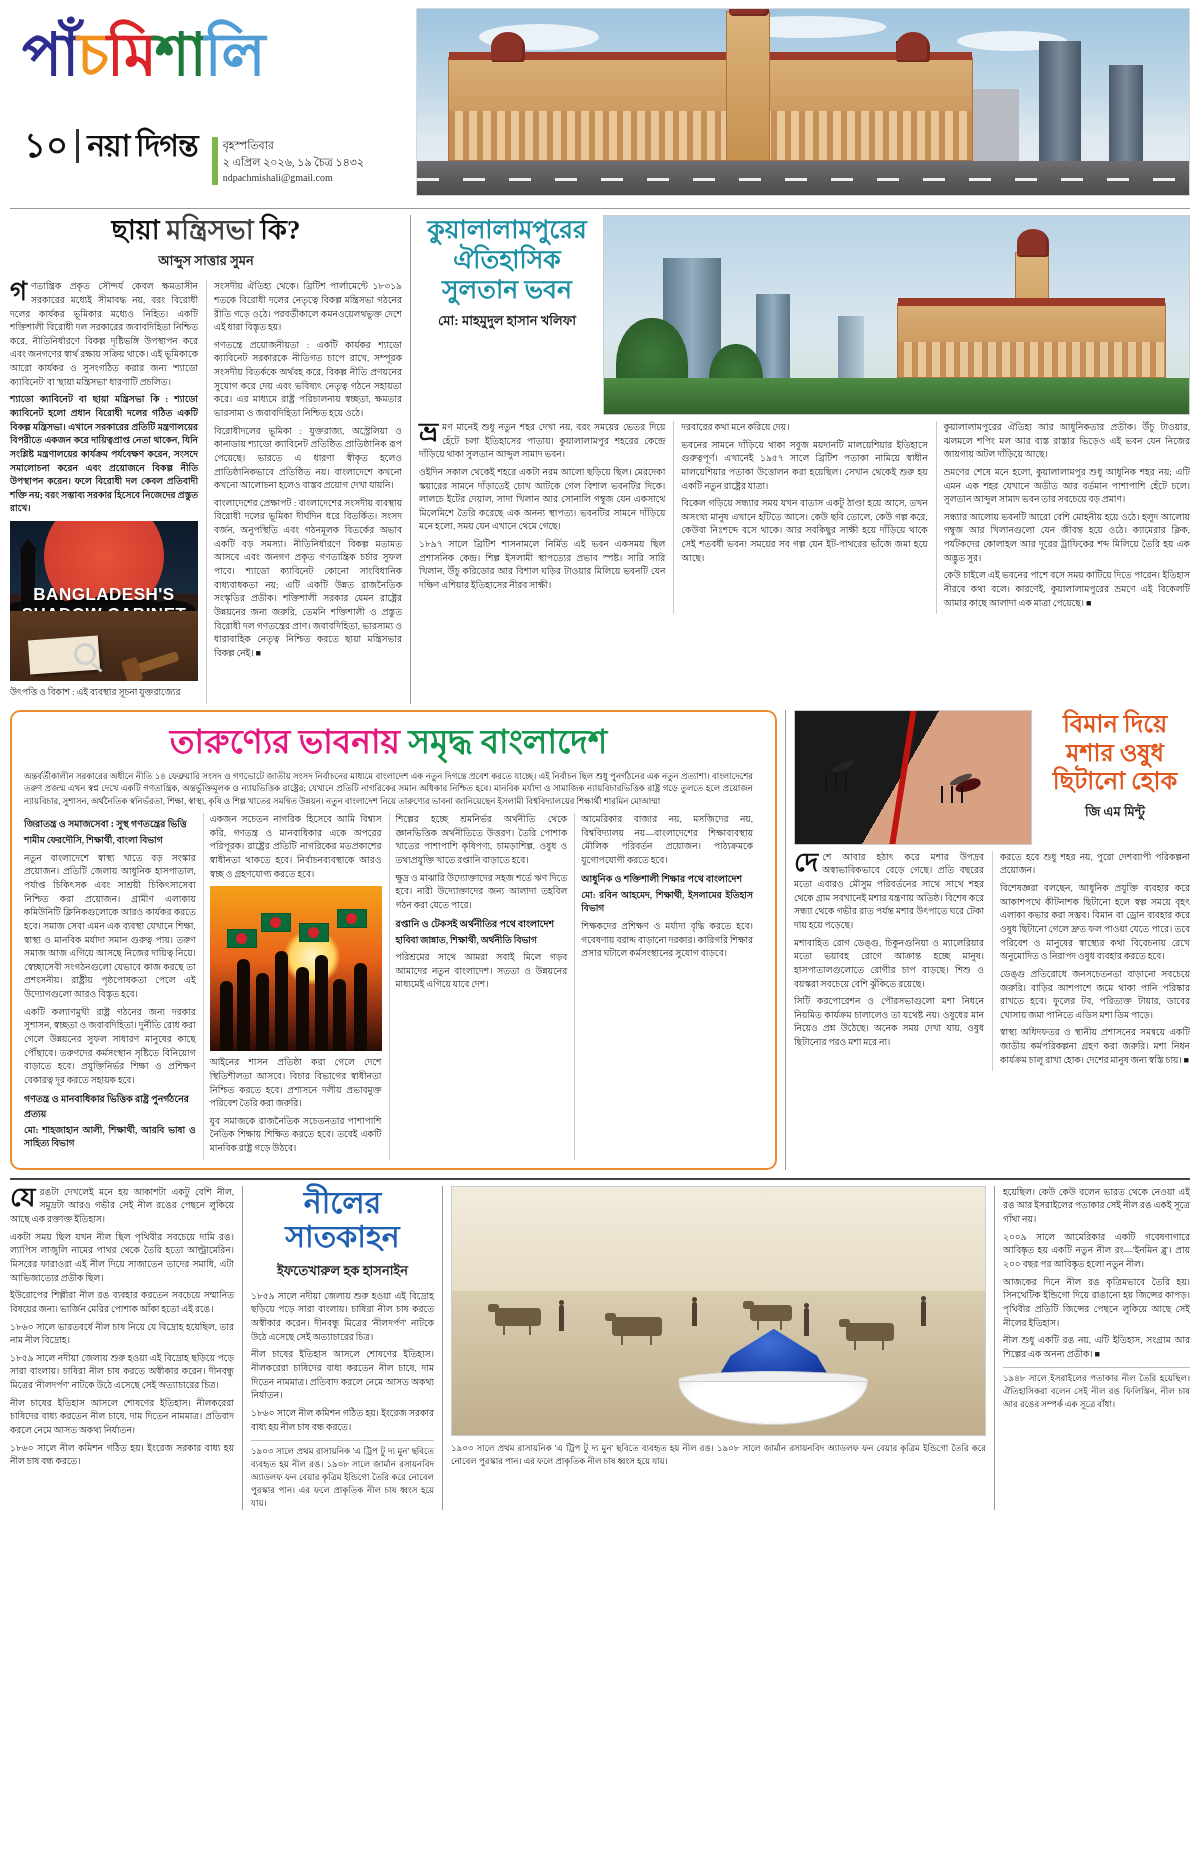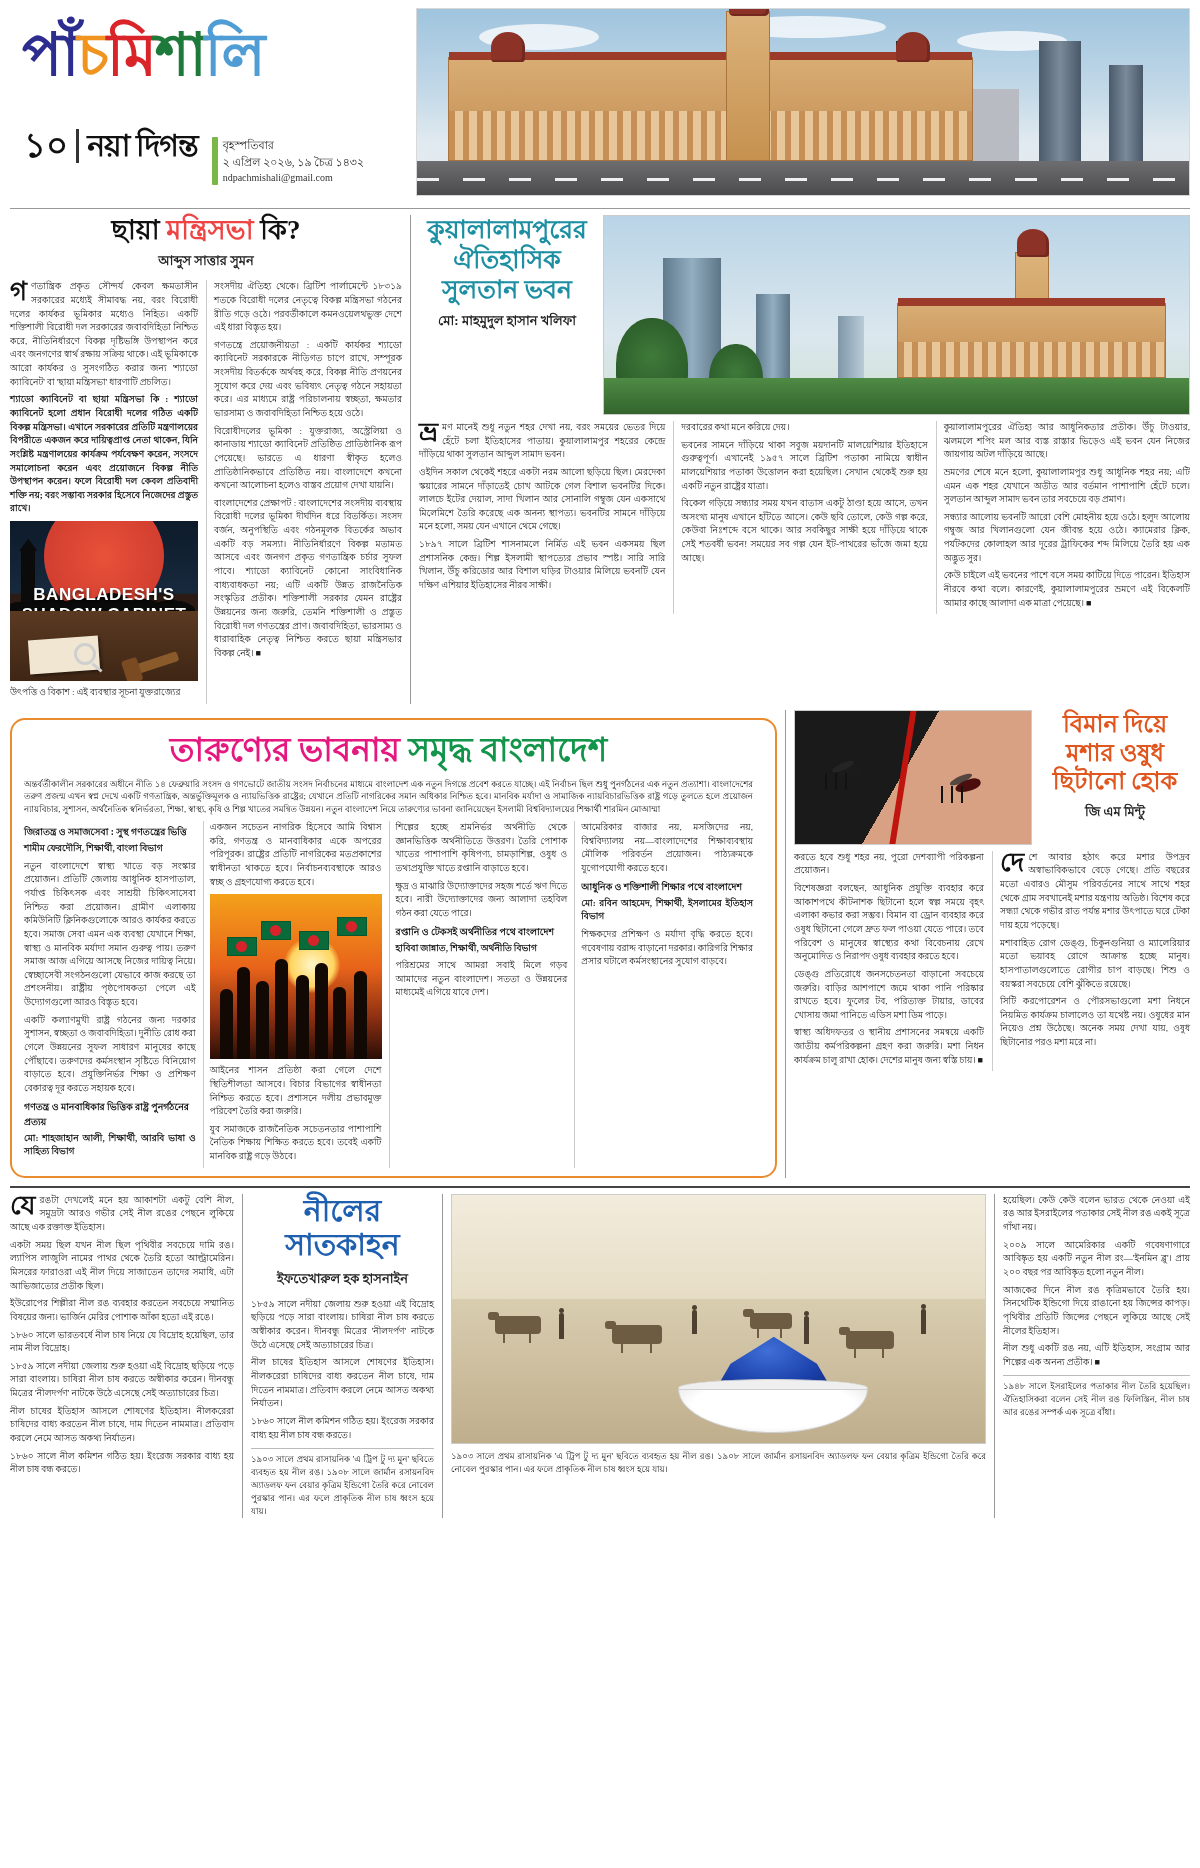--- a/index.html
+++ b/index.html
@@ -64,21 +64,21 @@
   .dropcap::first-letter { float:left; font-size:26px; line-height:20px; font-weight:bold;
                            padding:2px 4px 0 0; color:#111; }
   .sub { font-weight:bold; }
   .rule-h { border-top:1px solid #999; }
 
   
   .sec1 { display:flex; margin-top:4px; }
   .s1-left { width:400px; padding-right:8px; }
   .s1-right { flex:1; padding-left:8px; border-left:1px solid #999; }
   .hl1 { font-size:27px; }
-  .hl1 .blue { color:#ef4444; }
+  .hl1 .blue { color:#404040; }
   .cols3 { display:flex; gap:8px; }
   .cols3 > div { flex:1; }
   .cols3 > div + div { border-left:1px solid #ccc; padding-left:7px; }
   .cols2 { display:flex; gap:8px; }
   .cols2 > div { flex:1; }
   .cols2 > div + div { border-left:1px solid #ccc; padding-left:7px; }
 
   .shadow-img { width:100%; height:160px; position:relative; overflow:hidden; margin:5px 0;
                 background:linear-gradient(#0d1b2a 0%, #17293d 45%, #2b1b14 46%, #3a241a 100%); }
   .sun-red { position:absolute; left:50%; top:22%; transform:translate(-50%,-50%);
@@ -331,21 +331,21 @@
             <p>কেউ চাইলে এই ভবনের পাশে বসে সময় কাটিয়ে দিতে পারেন। ইতিহাস নীরবে কথা বলে। কারণেই, কুয়ালালামপুরের ভ্রমণে এই বিকেলটি আমার কাছে আলাদা এক মাত্রা পেয়েছে। ■</p>
           </div>
         </div>
       </div>
 
     </div>
   </div>
 
   <div style="display:flex; gap:8px; margin-top:6px;">
 
-    <div class="box3" style="flex:1; margin-top:8px;border-radius:15px;">
+    <div class="box3" style="flex:1; margin-top:0;">
       <div class="b3-left">
         <div class="hl hl3">
           <span class="pink">তারুণ্যের ভাবনায় </span><span class="green">সমৃদ্ধ বাংলাদেশ</span>
         </div>
         <div class="intro3">অন্তর্বর্তীকালীন সরকারের অধীনে নীতি ১৪ ফেব্রুয়ারি সংসদ ও গণভোটে জাতীয় সংসদ নির্বাচনের মাধ্যমে বাংলাদেশ এক নতুন দিগন্তে প্রবেশ করতে যাচ্ছে। এই নির্বাচন ছিল শুধু পুনর্গঠনের এক নতুন প্রত্যাশা। বাংলাদেশের তরুণ প্রজন্ম এখন স্বপ্ন দেখে একটি গণতান্ত্রিক, অন্তর্ভুক্তিমূলক ও ন্যায়ভিত্তিক রাষ্ট্রের; যেখানে প্রতিটি নাগরিকের সমান অধিকার নিশ্চিত হবে। মানবিক মর্যাদা ও সামাজিক ন্যায়বিচারভিত্তিক রাষ্ট্র গড়ে তুলতে হলে প্রয়োজন ন্যায়বিচার, সুশাসন, অর্থনৈতিক স্বনির্ভরতা, শিক্ষা, স্বাস্থ্য, কৃষি ও শিল্প খাতের সমন্বিত উন্নয়ন। নতুন বাংলাদেশ নিয়ে তারুণ্যের ভাবনা জানিয়েছেন ইসলামী বিশ্ববিদ্যালয়ের শিক্ষার্থী শারমিন মোআম্মা</div>
 
         <div class="cols4">
           <div>
             <div class="small-hd">জিরাতন্ত্র ও সমাজসেবা : সুস্থ গণতন্ত্রের ভিত্তি</div>
             <div class="body-col">
@@ -434,31 +434,31 @@
         </div>
         <div style="width:150px;">
           <div class="hl hl4">বিমান দিয়ে মশার ওষুধ ছিটানো হোক</div>
           <div class="byline">জি এম মিন্টু</div>
         </div>
       </div>
 
       <div class="cols2" style="margin-top:6px;">
         <div>
           <div class="body-col">
+            <p class="dropcap">দেশে আবার হঠাৎ করে মশার উপদ্রব অস্বাভাবিকভাবে বেড়ে গেছে। প্রতি বছরের মতো এবারও মৌসুম পরিবর্তনের সাথে সাথে শহর থেকে গ্রাম সবখানেই মশার যন্ত্রণায় অতিষ্ঠ। বিশেষ করে সন্ধ্যা থেকে গভীর রাত পর্যন্ত মশার উৎপাতে ঘরে টেকা দায় হয়ে পড়েছে।</p>
+            <p>মশাবাহিত রোগ ডেঙ্গু, চিকুনগুনিয়া ও ম্যালেরিয়ার মতো ভয়াবহ রোগে আক্রান্ত হচ্ছে মানুষ। হাসপাতালগুলোতে রোগীর চাপ বাড়ছে। শিশু ও বয়স্করা সবচেয়ে বেশি ঝুঁকিতে রয়েছে।</p>
+            <p>সিটি করপোরেশন ও পৌরসভাগুলো মশা নিধনে নিয়মিত কার্যক্রম চালালেও তা যথেষ্ট নয়। ওষুধের মান নিয়েও প্রশ্ন উঠেছে। অনেক সময় দেখা যায়, ওষুধ ছিটানোর পরও মশা মরে না।</p>
+          </div>
+        </div>
+        <div>
+          <div class="body-col">
             <p>করতে হবে শুধু শহর নয়, পুরো দেশব্যাপী পরিকল্পনা প্রয়োজন।</p>
             <p>বিশেষজ্ঞরা বলছেন, আধুনিক প্রযুক্তি ব্যবহার করে আকাশপথে কীটনাশক ছিটানো হলে স্বল্প সময়ে বৃহৎ এলাকা কভার করা সম্ভব। বিমান বা ড্রোন ব্যবহার করে ওষুধ ছিটানো গেলে দ্রুত ফল পাওয়া যেতে পারে। তবে পরিবেশ ও মানুষের স্বাস্থ্যের কথা বিবেচনায় রেখে অনুমোদিত ও নিরাপদ ওষুধ ব্যবহার করতে হবে।</p>
             <p>ডেঙ্গু প্রতিরোধে জনসচেতনতা বাড়ানো সবচেয়ে জরুরি। বাড়ির আশপাশে জমে থাকা পানি পরিষ্কার রাখতে হবে। ফুলের টব, পরিত্যক্ত টায়ার, ডাবের খোসায় জমা পানিতে এডিস মশা ডিম পাড়ে।</p>
             <p>স্বাস্থ্য অধিদফতর ও স্থানীয় প্রশাসনের সমন্বয়ে একটি জাতীয় কর্মপরিকল্পনা গ্রহণ করা জরুরি। মশা নিধন কার্যক্রম চালু রাখা হোক। দেশের মানুষ জন্য স্বস্তি চায়। ■</p>
-          </div>
-        </div>
-        <div>
-          <div class="body-col">
-            <p class="dropcap">দেশে আবার হঠাৎ করে মশার উপদ্রব অস্বাভাবিকভাবে বেড়ে গেছে। প্রতি বছরের মতো এবারও মৌসুম পরিবর্তনের সাথে সাথে শহর থেকে গ্রাম সবখানেই মশার যন্ত্রণায় অতিষ্ঠ। বিশেষ করে সন্ধ্যা থেকে গভীর রাত পর্যন্ত মশার উৎপাতে ঘরে টেকা দায় হয়ে পড়েছে।</p>
-            <p>মশাবাহিত রোগ ডেঙ্গু, চিকুনগুনিয়া ও ম্যালেরিয়ার মতো ভয়াবহ রোগে আক্রান্ত হচ্ছে মানুষ। হাসপাতালগুলোতে রোগীর চাপ বাড়ছে। শিশু ও বয়স্করা সবচেয়ে বেশি ঝুঁকিতে রয়েছে।</p>
-            <p>সিটি করপোরেশন ও পৌরসভাগুলো মশা নিধনে নিয়মিত কার্যক্রম চালালেও তা যথেষ্ট নয়। ওষুধের মান নিয়েও প্রশ্ন উঠেছে। অনেক সময় দেখা যায়, ওষুধ ছিটানোর পরও মশা মরে না।</p>
           </div>
         </div>
       </div>
     </div>
   </div>
 
   <div class="sec4">
 
     <div class="s4-a">
       <div class="body-col">

